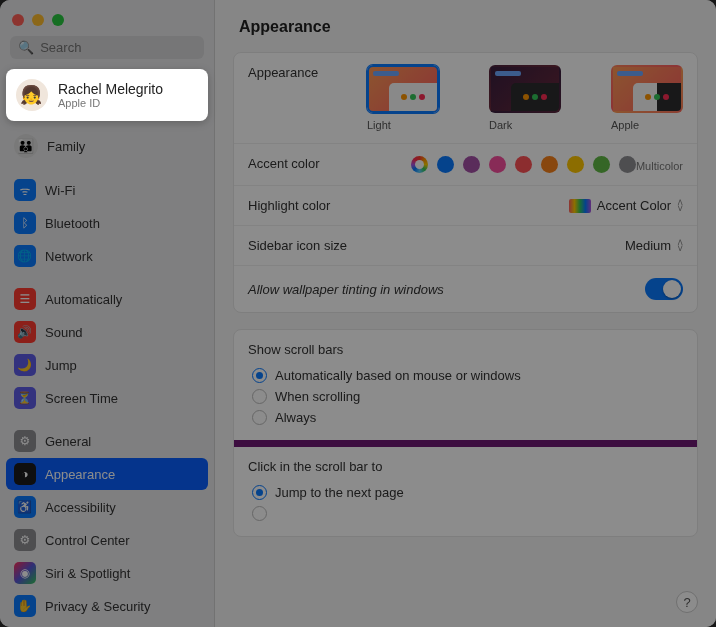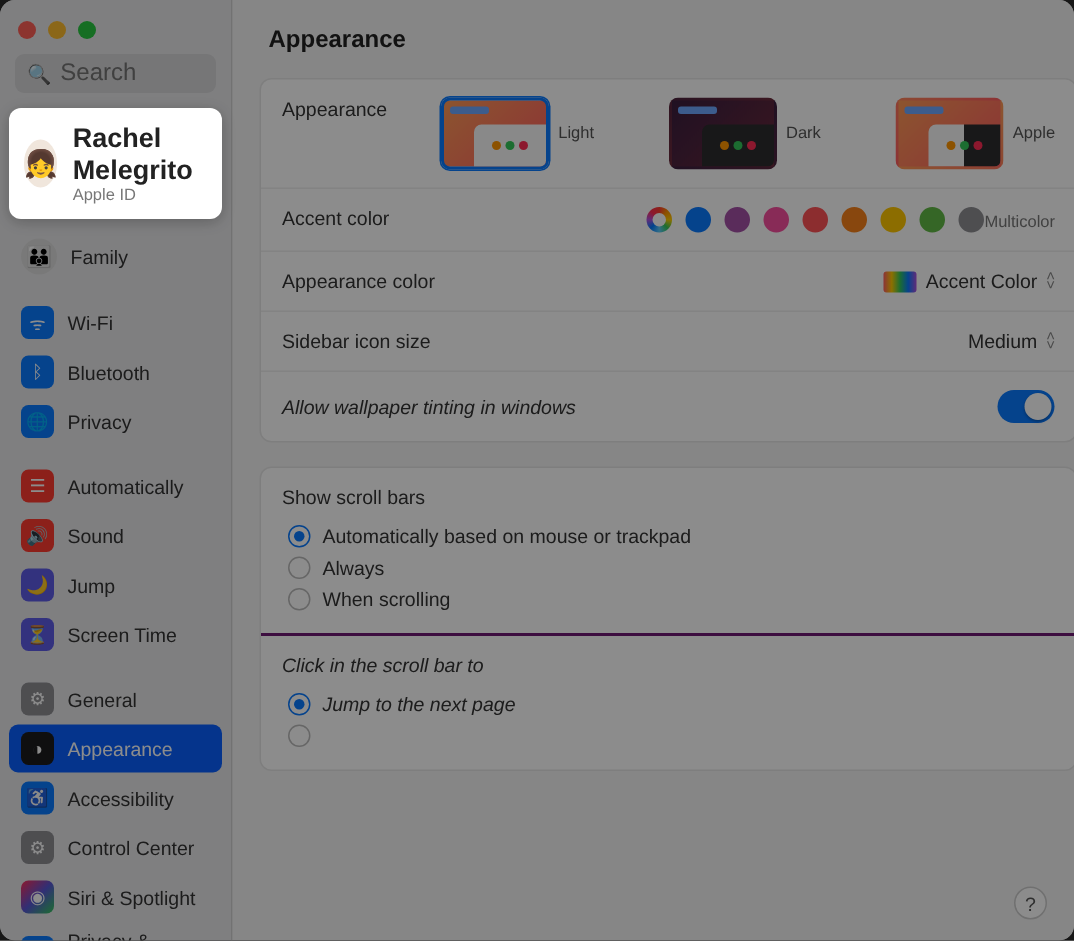--- a/index.html
+++ b/index.html
@@ -5,25 +5,25 @@
     * { box-sizing: border-box; margin: 0; padding: 0; font-family: -apple-system, BlinkMacSystemFont, "Segoe UI", Helvetica, sans-serif; }
     body { width: 716px; height: 627px; background: #2a2a2a; position: relative; overflow: hidden; }
     .overlay { position: absolute; inset: 0; background: rgba(0,0,0,0.45); z-index: 5; pointer-events: none; }
     .window { width: 716px; height: 627px; display: flex; background: #ececec; border-radius: 10px; overflow: hidden; position: relative; }
     .sidebar { width: 215px; background: #e8e8ea; border-right: 1px solid #d0d0d0; display: flex; flex-direction: column; padding-top: 8px; }
     .traffic { display: flex; gap: 8px; padding: 6px 12px 10px 12px; }
     .traffic span { width: 12px; height: 12px; border-radius: 50%; display: inline-block; }
     .tl-red { background: #ff5f57; } .tl-yel { background: #febc2e; } .tl-grn { background: #28c840; }
     .search-wrap { padding: 0 10px 10px 10px; }
     .search { display: flex; align-items: center; background: #d7d7d9; border-radius: 6px; padding: 4px 8px; gap: 6px; }
-    .search input { border: none; background: transparent; outline: none; font-size: 16px; color: #555; width: 100%; }
+    .search input { border: none; background: transparent; outline: none; font-size: 13px; color: #555; width: 100%; }
     .search-icon { color: #7a7a7a; font-size: 13px; }
     .account-card { margin: 0 6px 6px 6px; background: #fff; border-radius: 8px; padding: 10px 10px; display: flex; align-items: center; gap: 10px; box-shadow: 0 2px 10px rgba(0,0,0,0.25); position: relative; z-index: 10; }
     .avatar { width: 32px; height: 32px; border-radius: 50%; background: #f0e6dc; display: flex; align-items: center; justify-content: center; font-size: 18px; }
-    .account-name { font-size: 18px; font-weight: 700; color: #222; }
+    .account-name { font-size: 14px; font-weight: 400; color: #222; }
     .account-sub { font-size: 11px; color: #777; }
     .side-list { padding: 2px 6px; overflow-y: auto; }
     .side-item { display: flex; align-items: center; gap: 9px; padding: 5px 8px; border-radius: 6px; font-size: 13px; color: #333; cursor: default; margin-bottom: 1px; }
     .side-item.selected { background: #0a60ff; color: #fff; }
     .side-item.selected .icon-box { filter: none; }
     .icon-box { width: 22px; height: 22px; border-radius: 5px; display: flex; align-items: center; justify-content: center; font-size: 12px; color: #fff; flex-shrink: 0; }
     .icon-box.mini { width: 24px; height: 24px; border-radius: 50%; font-size: 14px; background: #ddd; color: #444; }
     .ib-wifi { background: #0a7aff; } .ib-bt { background: #0a7aff; } .ib-net { background: #0a7aff; }
     .ib-notif { background: #ff3b30; } .ib-sound { background: #ff3b30; } .ib-focus { background: #5e5ce6; } .ib-screen { background: #5e5ce6; }
     .ib-gen { background: #8e8e93; } .ib-appear { background: #1c1c1e; } .ib-access { background: #0a7aff; } .ib-cc { background: #8e8e93; }
@@ -32,21 +32,21 @@
     .main { flex: 1; background: #f4f4f4; display: flex; flex-direction: column; }
     .titlebar { padding: 18px 24px 10px 24px; }
     .titlebar h1 { font-size: 16px; font-weight: 700; color: #222; }
     .content { padding: 6px 18px 18px 18px; overflow-y: auto; }
     .panel { background: #fff; border-radius: 8px; margin-bottom: 16px; padding: 0; border: 1px solid #e6e6e6; }
     .row { display: flex; align-items: center; justify-content: space-between; padding: 12px 14px; border-bottom: 1px solid #eee; font-size: 13px; color: #333; }
     .row:last-child { border-bottom: none; font-style: italic; }
     .row .label { flex: 0 0 auto; }
     .row .val { flex: 1; display: flex; justify-content: flex-end; align-items: center; gap: 6px; }
     .themes { display: flex; gap: 14px; }
-    .theme-opt { display: flex; flex-direction: row; align-items: center; gap: 6px; font-size: 11px; color: #555; padding-left: 36px; }
+    .theme-opt { display: flex; flex-direction: column; align-items: flex-start; gap: 6px; font-size: 11px; color: #555; padding-left: 36px; }
     .theme-thumb { width: 72px; height: 48px; border-radius: 6px; border: 2px solid transparent; background: linear-gradient(135deg,#ff9a56,#ff5e62); position: relative; overflow: hidden; }
     .theme-thumb.sel { border-color: #0a7aff; box-shadow: 0 0 0 1px #0a7aff; }
     .theme-thumb .bar { position: absolute; top: 4px; left: 4px; width: 26px; height: 5px; border-radius: 2px; background: #6ea8ff; }
     .theme-thumb.dark { background: linear-gradient(135deg,#3a1f3f,#6b2a3b); }
     .theme-thumb .win { position: absolute; bottom: 0; right: 0; width: 48px; height: 28px; background: #fafafa; border-top-left-radius: 5px; display:flex; align-items:center; justify-content:center; gap:3px; }
     .theme-thumb.dark .win { background: #2c2c2e; }
     .theme-thumb.auto .win { background: linear-gradient(90deg,#fafafa 50%, #2c2c2e 50%); }
     .dot { width: 6px; height: 6px; border-radius: 50%; }
     .swatches { display: flex; gap: 9px; }
     .swatch { width: 17px; height: 17px; border-radius: 50%; }
@@ -98,21 +98,21 @@
         <div class="side-item ">
           <span class="icon-box ib-wifi">ᯤ</span>
           <span>Wi-Fi</span>
         </div>
         <div class="side-item ">
           <span class="icon-box ib-bt">ᛒ</span>
           <span>Bluetooth</span>
         </div>
         <div class="side-item ">
           <span class="icon-box ib-net">🌐</span>
-          <span>Privacy</span>
+          <span>Network</span>
         </div>
         <div class="sep"></div>
         <div class="side-item ">
           <span class="icon-box ib-notif">☰</span>
           <span>Automatically</span>
         </div>
         <div class="side-item ">
           <span class="icon-box ib-sound">🔊</span>
           <span>Sound</span>
         </div>
@@ -212,21 +212,21 @@
                   <div class="swatch" style="background:#f7821b"></div>
                   <div class="swatch" style="background:#ffc600"></div>
                   <div class="swatch" style="background:#62ba46"></div>
                   <div class="swatch" style="background:#8e8e93"></div>
                 </div>
               <div class="multicolor-label">Multicolor</div>
             </div>
           </div>
         </div>
         <div class="row">
-          <div class="label">Appearance color</div>
+          <div class="label">Highlight color</div>
           <div class="val">
             <div class="highlight-swatch"></div>
             <span>Accent Color</span>
             <span class="chev">˄<br>˅</span>
           </div>
         </div>
         <div class="row">
           <div class="label">Sidebar icon size</div>
           <div class="val">
             <span>Medium</span>
@@ -240,33 +240,33 @@
           </div>
         </div>
       </div>
 
       <div class="panel">
         <div class="radio-group">
           <div class="radio-title">Show scroll bars</div>
           <div id="scrollbars-opts">
               <div class="radio-item">
                 <span class="radio checked"></span>
-                <span>Automatically based on mouse or trackpad</span>
+                <span>Automatically based on mouse or windows</span>
+              </div>
+              <div class="radio-item">
+                <span class="radio "></span>
+                <span>When scrolling</span>
               </div>
               <div class="radio-item">
                 <span class="radio "></span>
                 <span>Always</span>
               </div>
-              <div class="radio-item">
-                <span class="radio "></span>
-                <span>When scrolling</span>
-              </div>
             </div>
         </div>
-        <div class="radio-group" style="border-top:2px solid #701a75;font-style:italic;">
+        <div class="radio-group" style="border-top:7px solid #701a75;">
           <div class="radio-title">Click in the scroll bar to</div>
           <div id="clickscroll-opts">
               <div class="radio-item">
                 <span class="radio checked"></span>
                 <span>Jump to the next page</span>
               </div>
               <div class="radio-item">
                 <span class="radio "></span>
               </div>
             </div>

